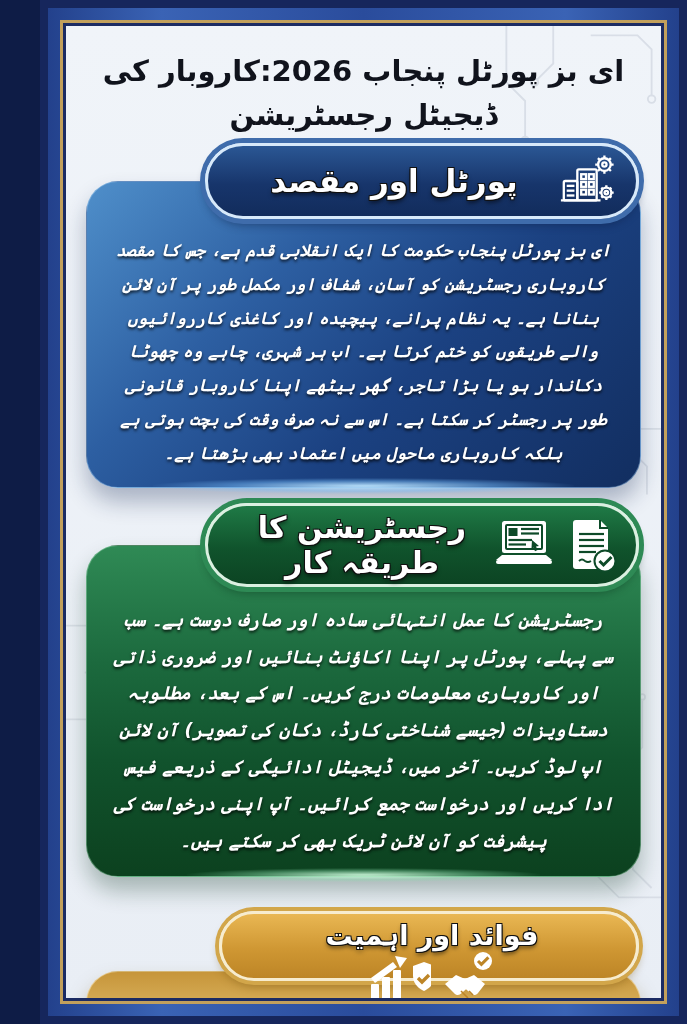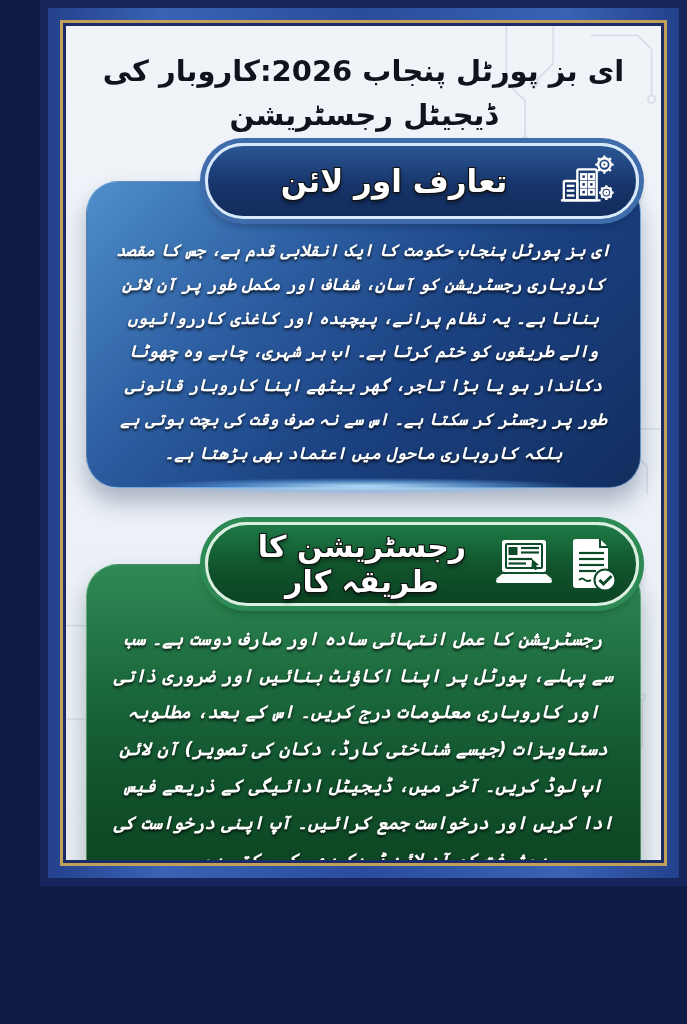--- a/index.html
+++ b/index.html
@@ -1,19 +1,19 @@
 <!DOCTYPE html>
 <html lang="ur"><head>
 <meta charset="utf-8">
 <style>
   * { margin:0; padding:0; box-sizing:border-box; }
   html,body { background:#0e1c46; }
   body { font-family:"DejaVu Sans", sans-serif; }
 
-  .page { width:687px; height:886px; margin:0 auto;padding-left:40px; }
+  .page { width:687px; height:1024px; margin:0 auto;padding-left:40px; }
 
   
   .frame-outer { width:100%; height:100%; background:#16265c; padding:8px; }
   .frame-blue  { width:100%; height:100%; background:linear-gradient(90deg,#23418c,#3a63b5 18%,#2a4c9c 50%,#3a63b5 82%,#23418c); padding:12px; }
   .frame-gold  { width:100%; height:100%; background:#c2a05c; padding:3px; }
   .frame-navy  { width:100%; height:100%; background:#1b2b63; padding:3px; }
 
   .content { position:relative; width:100%; height:100%; overflow:hidden;
              background:linear-gradient(180deg,#f0f4f9,#e9eef5); }
 
@@ -46,21 +46,21 @@
       background:linear-gradient(135deg,#4f8fca 0%,#2d5fa2 32%,#1b4181 60%,#122e60 100%);
       border:1px solid rgba(170,210,245,.45);
       box-shadow:0 14px 22px rgba(15,35,80,.3);
       color:#fff; font-size:16.5px; line-height:2.05;
       text-shadow:0 2px 3px rgba(0,0,0,.75); }
   .card.blue .body::after { content:''; position:absolute; z-index:4; left:12%; right:12%;
       bottom:-7px; height:16px;
       background:radial-gradient(ellipse at center, rgba(190,230,255,.95) 0%, rgba(120,190,250,.45) 45%, rgba(120,190,250,0) 72%); }
 
   
-  .card.green { margin-top:34px;border-radius:13px; }
+  .card.green { margin-top:15px;border-radius:13px; }
   .card.green .pill { width:434px; height:84px;
       background:linear-gradient(180deg,#1f7a46,#10532c 55%,#0c4423);
       border:3px solid #dbf0e1;
       box-shadow:0 0 0 5px #2e8a55, 0 6px 10px rgba(8,45,25,.45); }
   .card.green .pill .pill-text { font-size:30px; }
   .card.green .body { margin-top:-42px; min-height:222px; padding:56px 26px 16px;
       background:linear-gradient(180deg,#2f8a55 0%,#1c6a3e 35%,#11532d 65%,#0c411f 100%);
       border:1px solid rgba(180,235,200,.4);
       box-shadow:0 14px 22px rgba(10,50,30,.3);
       color:#fff; font-size:18px; line-height:2.05;
@@ -119,21 +119,21 @@
         <path d="M560 900 l30 30 h45"></path>
                 <circle cx="556" cy="900" r="4"></circle>
         <path d="M605 870 v30 l20 20"></path>
                 <circle cx="605" cy="866" r="3"></circle>
       </svg>
 
       <h1 class="title">ای بز پورٹل پنجاب 2026:کاروبار کی ڈیجیٹل رجسٹریشن</h1>
 
       <section class="card blue">
         <div class="pill">
-          <span class="pill-text">تعارف اور لائن</span>
+          <span class="pill-text">پورٹل اور مقصد</span>
           <span class="pill-icons">
             <svg class="icon-svg" width="62" height="58" viewBox="0 0 64 60" fill="none" stroke="#fff" stroke-width="2.4">
               <rect x="22" y="18" width="20" height="32" rx="1.5"></rect>
               <rect x="8" y="30" width="14" height="20" rx="1.5"></rect>
               <rect x="26" y="23" width="5" height="5"></rect>
                       <rect x="34" y="23" width="5" height="5"></rect>
               <rect x="26" y="31" width="5" height="5"></rect>
                       <rect x="34" y="31" width="5" height="5"></rect>
               <rect x="26" y="39" width="5" height="5"></rect>
                       <rect x="34" y="39" width="5" height="5"></rect>

